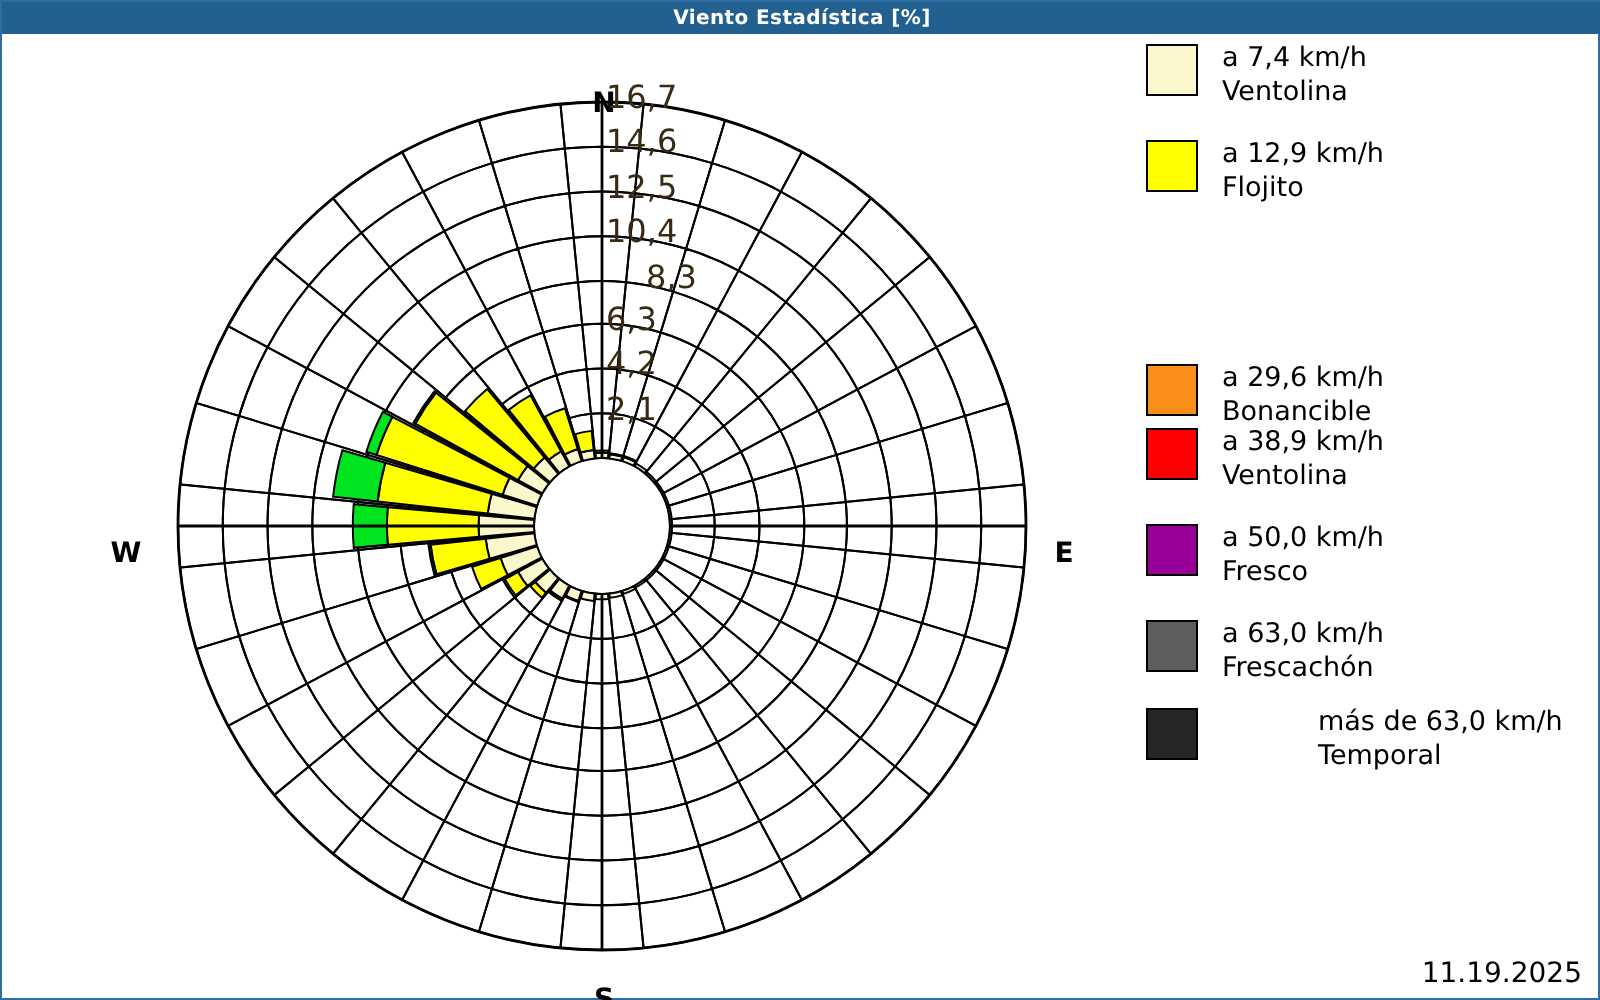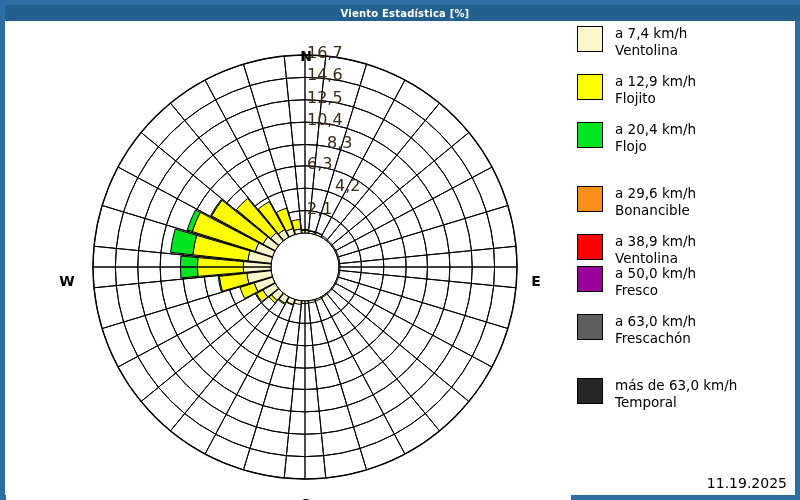--- a/index.html
+++ b/index.html
@@ -4,21 +4,21 @@
 <style>
   html,body{margin:0;padding:0;}
   body{
     width:800px;height:500px;overflow:hidden;
     background:#ffffff;
     font-family:"DejaVu Sans","Liberation Sans",sans-serif;
   }
   #app{
     position:relative;width:800px;height:500px;
     box-sizing:border-box;
-    border:5px solid #000000;
+    border:1px solid #000000;
     background:#ffffff;
   }
   
   #titlebar{
     position:absolute;left:0;top:0;width:800px;height:16px;
     background:#22618f;
     color:#ffffff;
     font-size:10px;font-weight:bold;
     display:flex;align-items:center;justify-content:center;
     letter-spacing:.2px;
@@ -398,21 +398,21 @@
         <circle cx="299" cy="245" r="212" fill="none" stroke="#000" stroke-width="1.4"></circle>
       </svg>
 
     <div class="compass" id="cmp-n">N</div>
     <div class="compass" id="cmp-e">E</div>
     <div class="compass" id="cmp-s">S</div>
     <div class="compass" id="cmp-w">W</div>
 
     <div id="rticks">
         <div class="rtick" style="left: 301px; top: 176.626px;">2,1</div>
-        <div class="rtick" style="left: 301px; top: 154.241px; padding-left: 28px;">4,2</div>
+        <div class="rtick" style="left: 301px; top: 154.241px;">4,2</div>
         <div class="rtick" style="left: 301px; top: 131.857px;">6,3</div>
         <div class="rtick" style="left: 301px; top: 110.538px; padding-left: 20px;">8,3</div>
         <div class="rtick" style="left: 301px; top: 88.1535px;">10,4</div>
         <div class="rtick" style="left: 301px; top: 65.769px;">12,5</div>
         <div class="rtick" style="left: 301px; top: 43.3845px;">14,6</div>
         <div class="rtick" style="left: 301px; top: 21px;">16,7</div>
       </div>
   </div>
 
   <div id="legend">
@@ -423,56 +423,49 @@
           <div>Ventolina</div>
         </div>
       </div>
       <div class="legrow" style="top: 48px;">
         <div class="swatch" style="background: rgb(255, 255, 0);"></div>
         <div class="legtext">
           <div>a 12,9 km/h</div>
           <div>Flojito</div>
         </div>
       </div>
-      <div class="legrow" style="top: 96px;">
-        <div class="swatch" style="background: rgb(0, 229, 32);"></div>
-        <div class="legtext">
-          <div>a 20,4 km/h</div>
-          <div>Flojo</div>
-        </div>
-      </div>
       <div class="legrow" style="top: 160px;">
         <div class="swatch" style="background: rgb(249, 142, 24);"></div>
         <div class="legtext">
           <div>a 29,6 km/h</div>
           <div>Bonancible</div>
         </div>
       </div>
-      <div class="legrow" style="top: 208px;">
+      <div class="legrow" style="top: 192px;">
         <div class="swatch" style="background: rgb(254, 0, 0);"></div>
         <div class="legtext">
           <div>a 38,9 km/h</div>
           <div>Ventolina</div>
         </div>
       </div>
       <div class="legrow" style="top: 240px;">
         <div class="swatch" style="background: rgb(152, 0, 152);"></div>
         <div class="legtext">
           <div>a 50,0 km/h</div>
           <div>Fresco</div>
         </div>
       </div>
       <div class="legrow" style="top: 288px;">
         <div class="swatch" style="background: rgb(94, 94, 94);"></div>
         <div class="legtext">
           <div>a 63,0 km/h</div>
           <div>Frescachón</div>
         </div>
       </div>
-      <div class="legrow" style="top: 352px;">
+      <div class="legrow" style="top: 332px; gap: 48px;">
         <div class="swatch" style="background: rgb(38, 38, 38);"></div>
         <div class="legtext">
           <div>más de 63,0 km/h</div>
           <div>Temporal</div>
         </div>
       </div>
     </div>
 
   <div id="datestamp">11.19.2025</div>
 </div>

